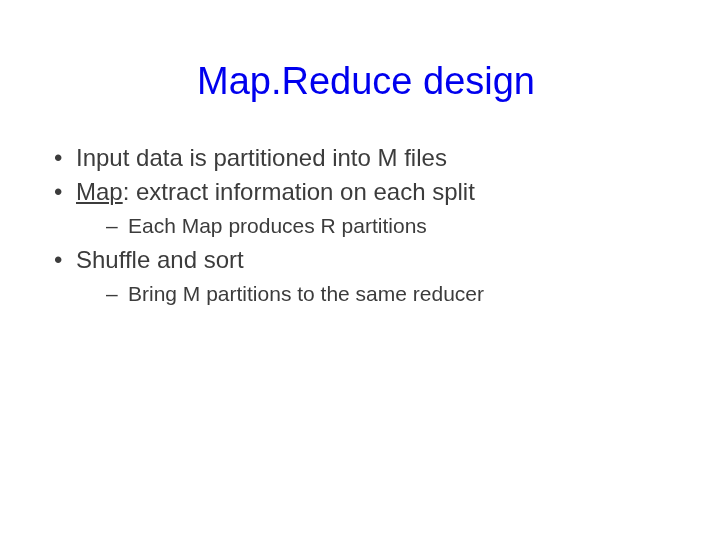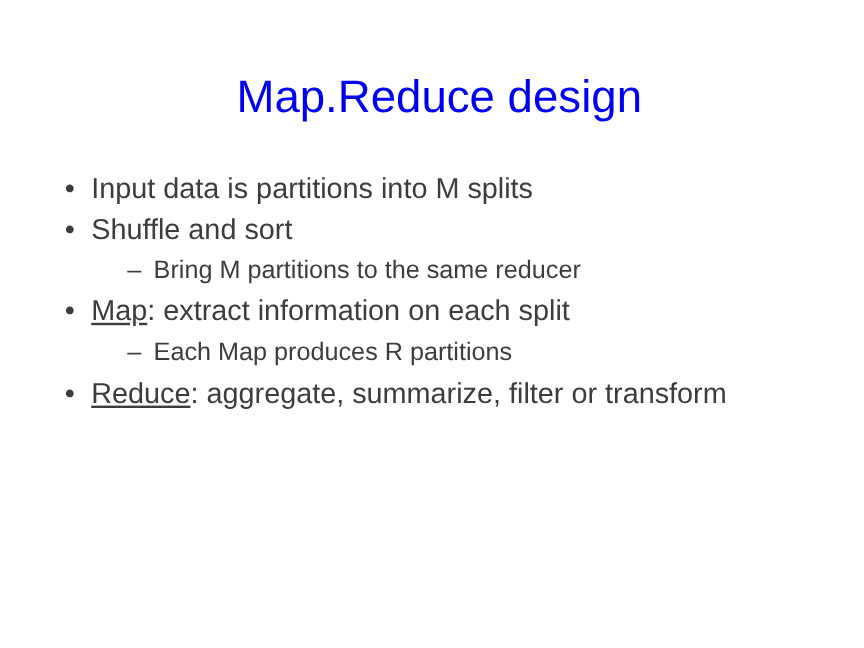--- a/index.html
+++ b/index.html
@@ -72,40 +72,37 @@
 </style>
 </head>
 <body>
 
 <div class="slide">
   <div class="title">Map.Reduce design</div>
 
   <ul class="level1">
 
     <li>
-      <span>Input data is partitions into M splits</span>
-    </li>
-
-    <li>
-      <span>Shuffle and sort</span>
-      <ul class="level2">
-        <li>
-          <span>Bring M partitions to the same reducer</span>
-        </li>
-      </ul>
+      <span>Input data is partitioned into M files</span>
     </li>
 
     <li>
       <span></span><span class="underline">Map</span><span>: extract information on each split</span>
       <ul class="level2">
         <li>
           <span>Each Map produces R partitions</span>
         </li>
       </ul>
     </li>
 
     <li>
-      <span></span><span class="underline">Reduce</span><span>: aggregate, summarize, filter or transform</span>
+      <span>Shuffle and sort</span>
+      <ul class="level2">
+        <li>
+          <span>Bring M partitions to the same reducer</span>
+        </li>
+      </ul>
     </li>
+
 
 
   </ul>
 </div>
 
 </body></html>

